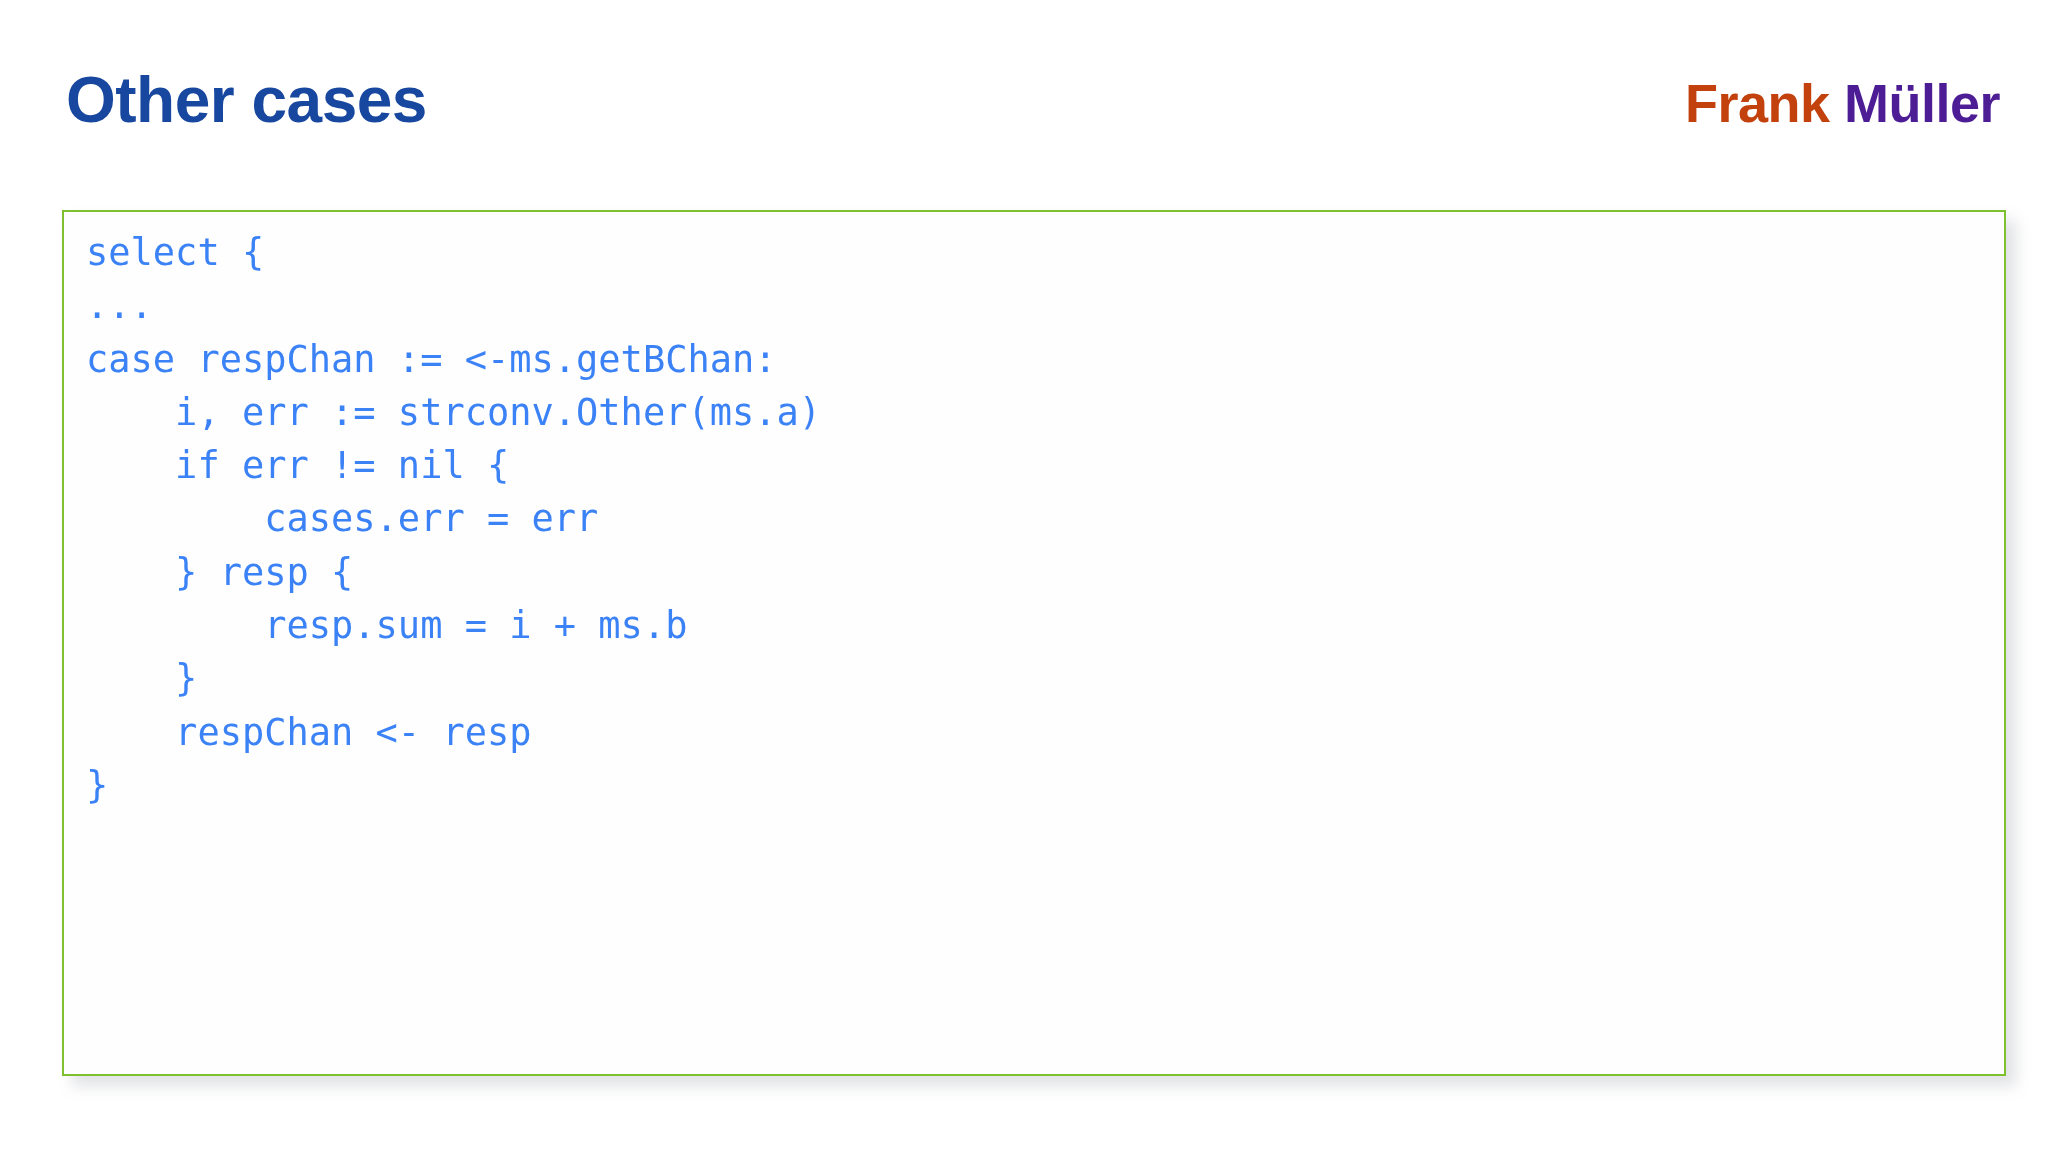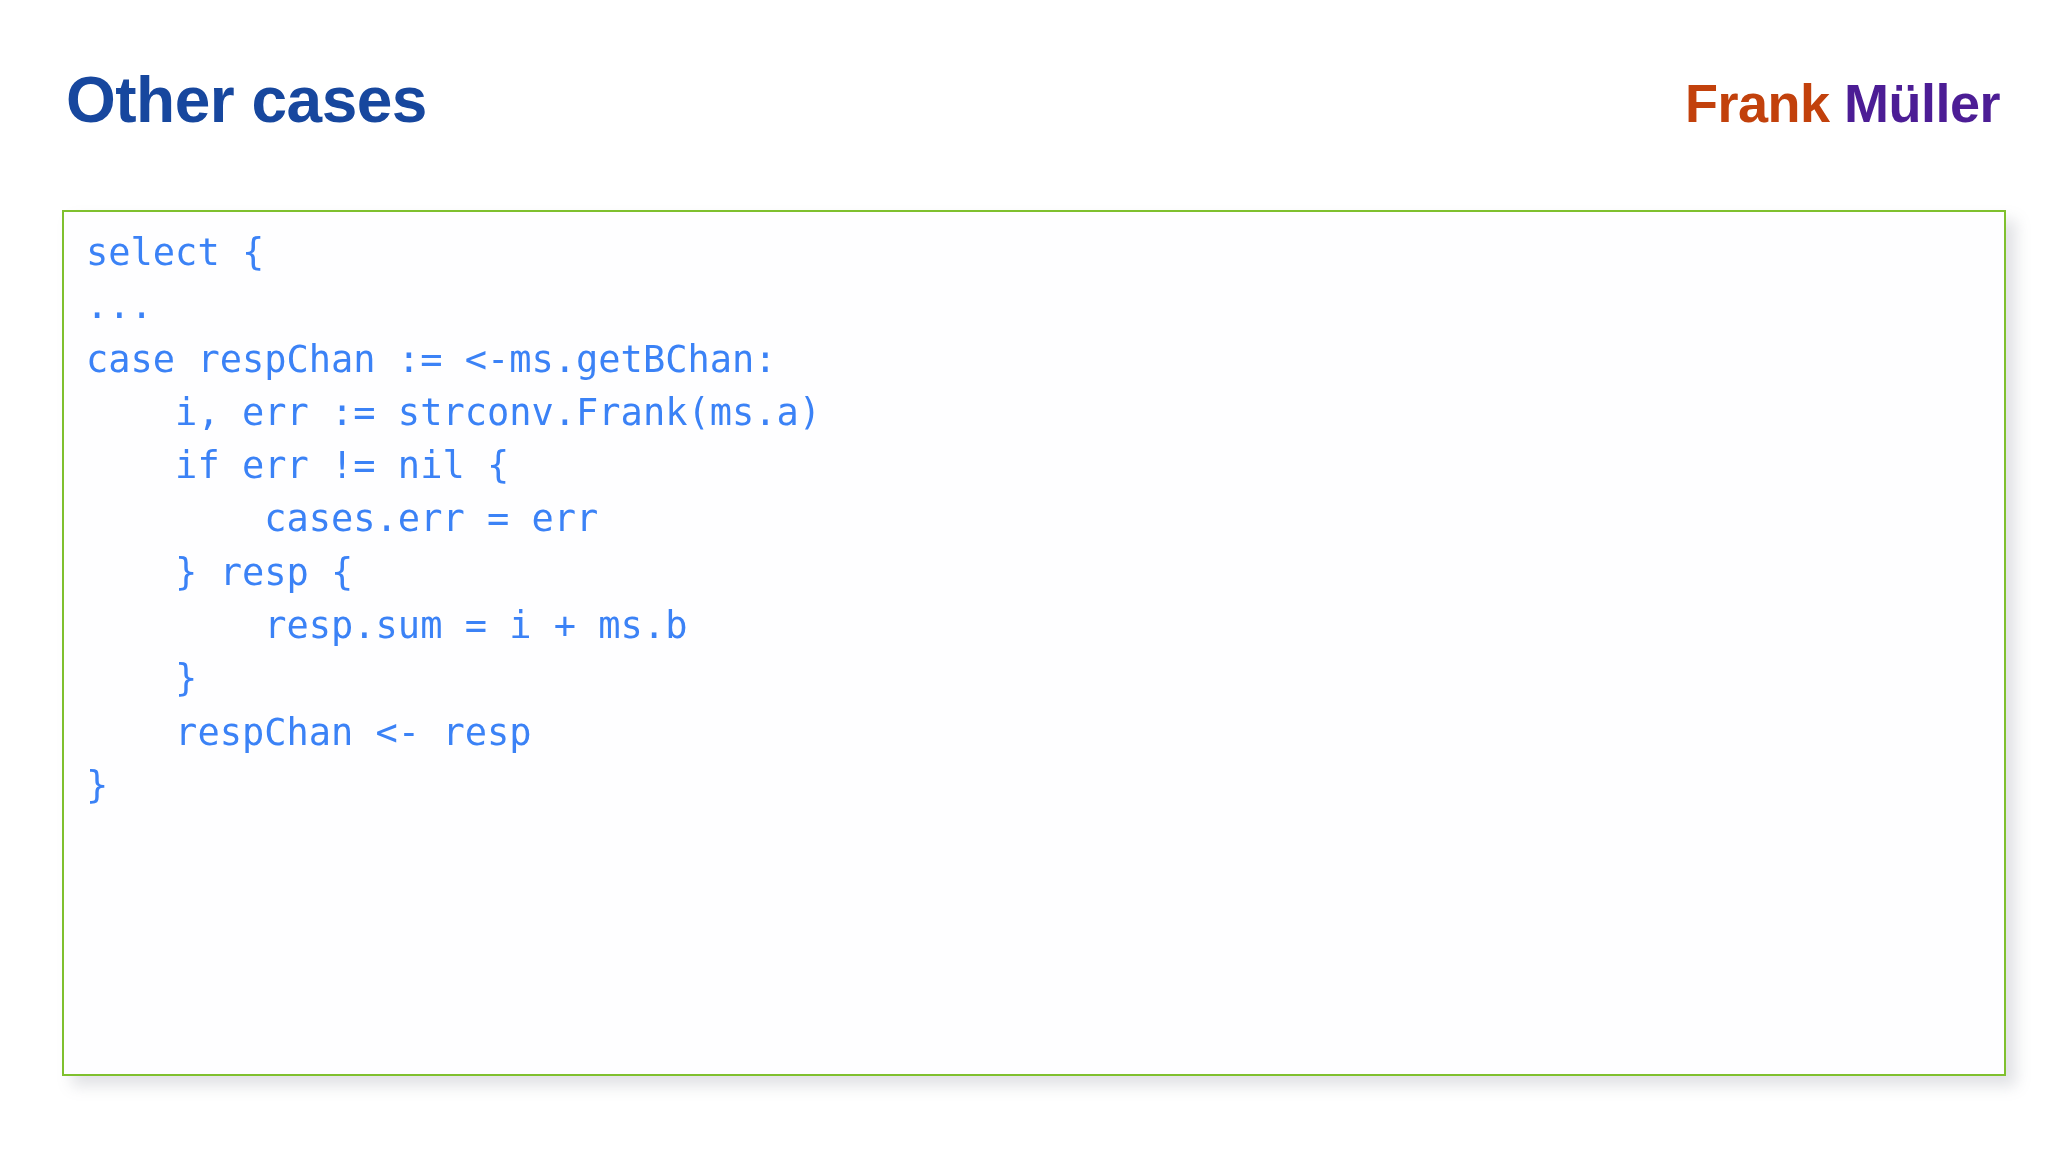--- a/index.html
+++ b/index.html
@@ -102,21 +102,21 @@
     <div class="author">
       <span class="first">Frank</span><span class="sp"> </span><span class="last">Müller</span>
     </div>
   </div>
 
   <div class="code-card">
     <div class="code-body">
       <div class="code-line">select {</div>
       <div class="code-line">...</div>
       <div class="code-line">case respChan := &lt;-ms.getBChan:</div>
-      <div class="code-line">    i, err := strconv.Frank(ms.a)</div>
+      <div class="code-line">    i, err := strconv.Other(ms.a)</div>
       <div class="code-line">    if err != nil {</div>
       <div class="code-line">        cases.err = err</div>
       <div class="code-line">    } resp {</div>
       <div class="code-line">        resp.sum = i + ms.b</div>
       <div class="code-line">    }</div>
       <div class="code-line">    respChan &lt;- resp</div>
       <div class="code-line">}</div>
     </div>
   </div>
 

